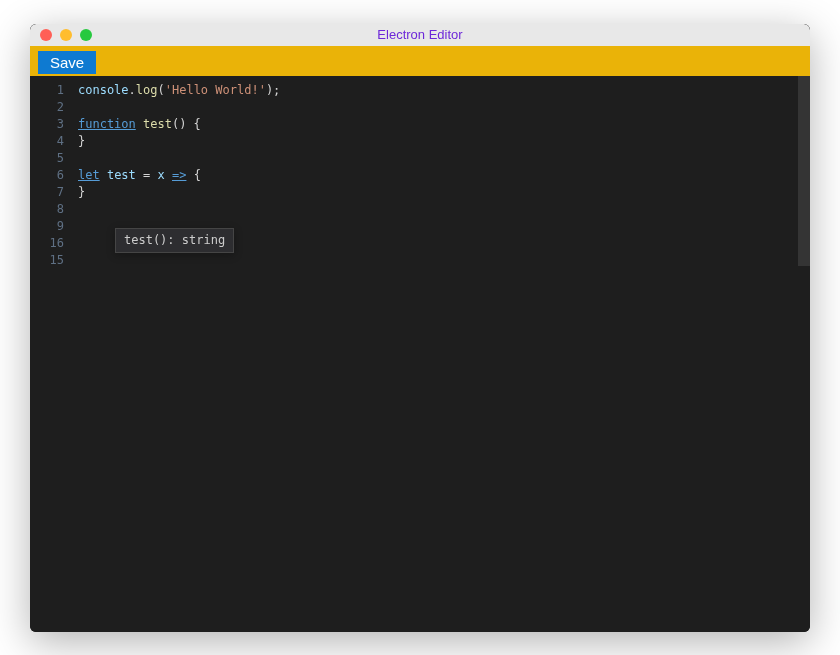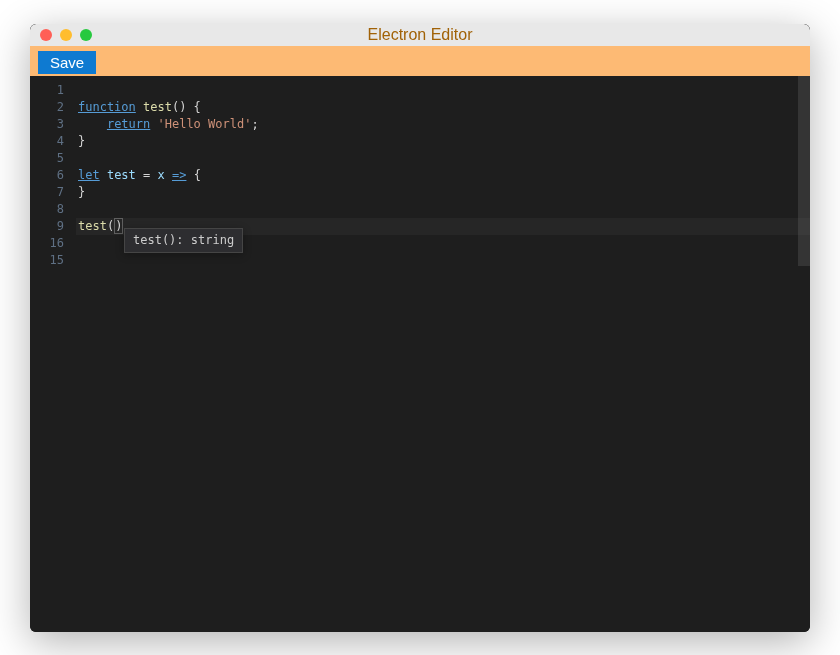--- a/index.html
+++ b/index.html
@@ -46,26 +46,26 @@
       border-radius: 50%;
     }
     .tl-red { background: #ff5f56; }
     .tl-yellow { background: #ffbd2e; }
     .tl-green { background: #27c93f; }
     .title {
       position: absolute;
       left: 0;
       right: 0;
       text-align: center;
-      font-size: 16px;
-      color: #a16207;
+      font-size: 13px;
+      color: #6d28d9;
       pointer-events: none;
     }
     .toolbar {
-      background: #fdba74;
+      background: #eab308;
       padding: 5px 8px 2px 8px;
     }
     .save-btn {
       background: #0e7ad1;
       color: #ffffff;
       border: none;
       padding: 3px 12px;
       font-size: 15px;
       font-weight: 500;
       cursor: pointer;
@@ -122,21 +122,21 @@
       vertical-align: middle;
       margin-left: 0;
     }
     .bracket-hl {
       border: 1px solid #5f5f5f;
       margin: -1px;
     }
     .tooltip {
       position: absolute;
       top: 152px;
-      left: 94px;
+      left: 85px;
       background: #2d2d30;
       border: 1px solid #454545;
       padding: 3px 8px;
       font-family: "Menlo", "Consolas", monospace;
       font-size: 12px;
       color: #cccccc;
       z-index: 10;
       box-shadow: 0 2px 8px rgba(0,0,0,0.3);
     }
     .scrollbar-track {
@@ -180,28 +180,27 @@
         <span class="ln">4</span>
         <span class="ln">5</span>
         <span class="ln">6</span>
         <span class="ln">7</span>
         <span class="ln">8</span>
         <span class="ln">9</span>
         <span class="ln">16</span>
         <span class="ln">15</span>
       </div>
     <div class="code-area" id="code">
+        <div class="code-line"><span class="tk-obj">console</span><span class="tk-pl">.</span><span class="tk-fn">log</span><span class="tk-pl">(</span><span class="tk-str">'Hello World!'</span><span class="tk-pl">);</span></div>
         <div class="code-line"></div>
         <div class="code-line"><span class="tk-kw">function</span><span class="tk-pl"> </span><span class="tk-fn">test</span><span class="tk-pl">() {</span></div>
-        <div class="code-line"><span class="tk-pl">    </span><span class="tk-kw">return</span><span class="tk-pl"> </span><span class="tk-str">'Hello World'</span><span class="tk-pl">;</span></div>
         <div class="code-line"><span class="tk-pl">}</span></div>
         <div class="code-line"></div>
         <div class="code-line"><span class="tk-kw">let</span><span class="tk-pl"> </span><span class="tk-var">test</span><span class="tk-pl"> = </span><span class="tk-var">x</span><span class="tk-pl"> </span><span class="tk-kw">=&gt;</span><span class="tk-pl"> {</span></div>
         <div class="code-line"><span class="tk-pl">}</span></div>
         <div class="code-line"></div>
-        <div class="code-line current"><span class="tk-call">test</span><span class="tk-pl">(</span><span class="cursor"></span><span class="tk-pl bracket-hl">)</span></div>
       </div>
     <div class="tooltip">test(): string</div>
     <div class="scrollbar-track">
       <div class="scrollbar-thumb"></div>
     </div>
   </div>
 </div>
 
 </body></html>

